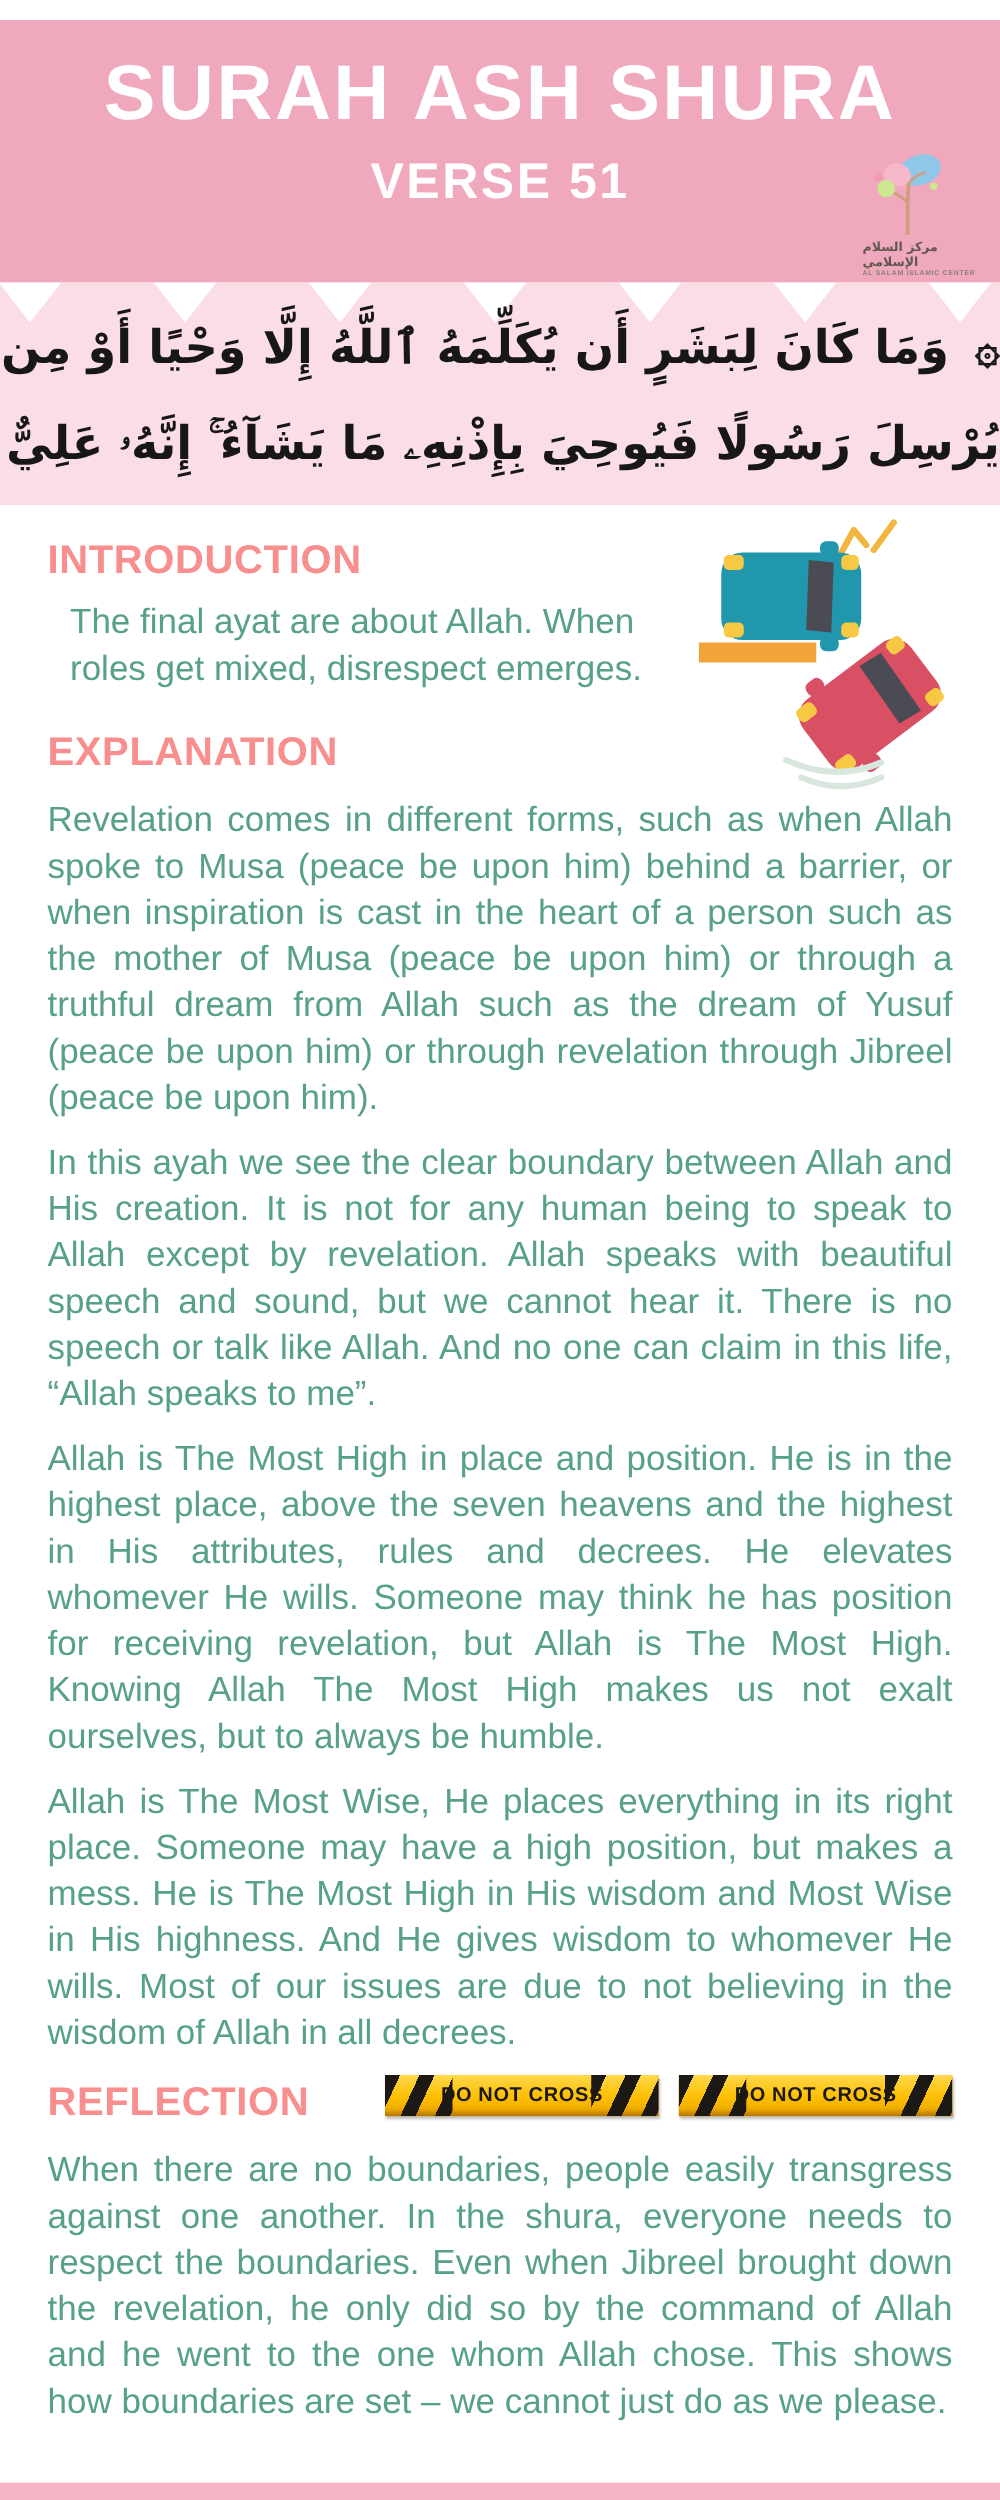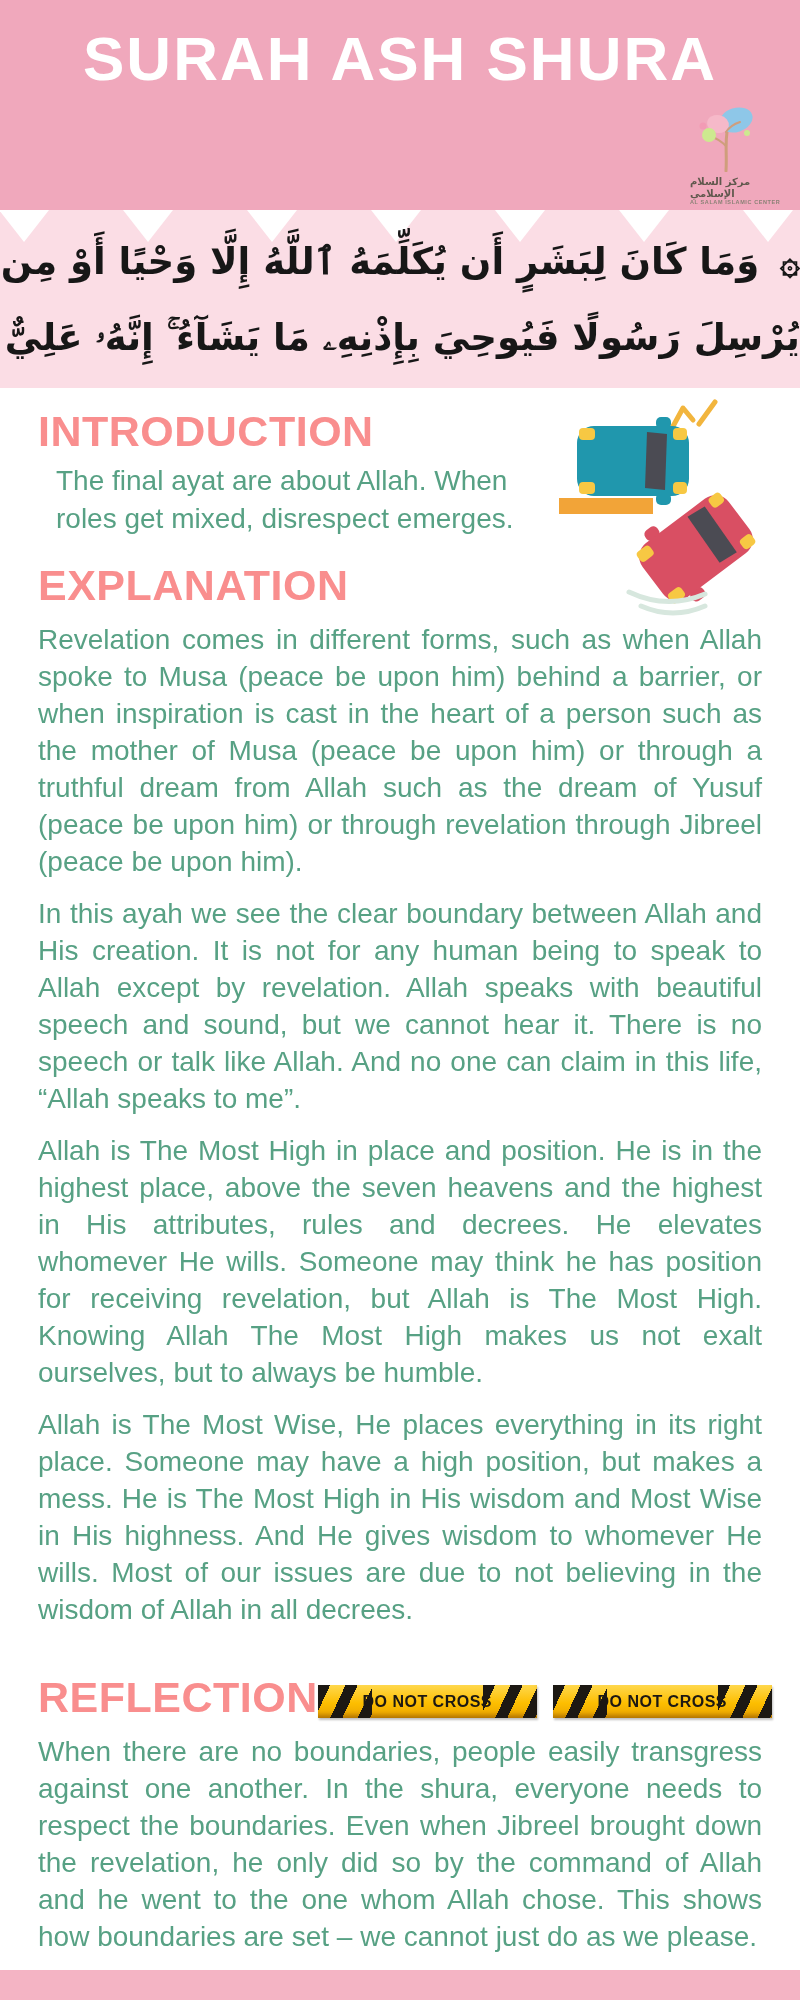--- a/index.html
+++ b/index.html
@@ -13,21 +13,21 @@
 
   
   .header {
     position:relative;
     height:210px;
     background:#f0a8bc;
     text-align:center;
     color:#ffffff;
   }
   .header .main-title {
-    margin:0; padding-top:26px;
+    margin:16px; padding-top:26px;
     font-size:62px; font-weight:bold; letter-spacing:2px;
     line-height:66px;
   }
   .header .sub-title {
     margin:14px 0 0 0;
     font-size:40px; font-weight:bold; letter-spacing:2px;
     line-height:42px;
   }
   .logo {
     position:absolute; right:10px; top:106px;
@@ -61,42 +61,42 @@
   .content {
     position:relative;
     height:1582px;
     background:#ffffff;
     padding:0 38px;
     overflow:hidden;
   }
   .section-heading {
     margin:0;
     color:#f98e8e;
-    font-size:43px; font-weight:bold; letter-spacing:0.5px;
+    font-size:32px; font-weight:bold; letter-spacing:0.5px;
     line-height:42px;
   }
   .green-text { color:#57a184; }
   .intro-section { position:relative; padding-top:22px; }
   .intro-body {
     margin:10px 0 0 18px;
     width:505px;
     font-size:28px; line-height:38px;
   }
   .car-illustration { position:absolute; right:-12px; top:8px; }
 
   .explanation-heading { margin-top:26px; }
   .body-par {
     margin:15px 0 0 0;
     font-size:28px; line-height:37px;
     text-align:justify;
   }
 
   .reflection-row {
-    margin-top:48px;
-    display:flex; align-items:flex-end; justify-content:space-between;
+    margin-top:16px;
+    display:flex; align-items:flex-start; justify-content:space-between;
   }
   .tapes { display:flex; gap:16px; }
   .tape {
     position:relative;
     width:219px; height:33px;
     background:linear-gradient(180deg,#ffd84d 0%,#fdbe00 55%,#e9a300 100%);
     display:flex; align-items:center; justify-content:center;
     box-shadow: inset 0 -5px 4px -2px rgba(110,60,0,.45), 1px 2px 2px rgba(0,0,0,.25);
     overflow:hidden;
   }
@@ -113,20 +113,21 @@
   }
 
   
   .footer { height:30px; background:#f4b4c4; }
 </style>
 </head>
 <body>
 
 <div class="header">
   <h1 class="main-title">SURAH ASH SHURA</h1>
+  <div class="sub-title">VERSE 51</div>
 
   <div class="logo">
     <svg width="72" height="66" viewBox="0 0 72 66">
       <path d="M36,65 C37,48 35,40 37,26" stroke="#cf9e7c" stroke-width="3" fill="none" stroke-linecap="round"></path>
       <path d="M36,40 C30,34 26,32 20,30" stroke="#cf9e7c" stroke-width="2" fill="none" stroke-linecap="round"></path>
       <ellipse cx="46" cy="14" rx="17" ry="12" fill="#8ec7e8" transform="rotate(-18 46 14)"></ellipse>
       <ellipse cx="28" cy="18" rx="11" ry="9" fill="#f6b9c9" transform="rotate(12 28 18)"></ellipse>
       <circle cx="19" cy="29" r="7" fill="#cde98f"></circle>
       <circle cx="13" cy="20" r="3.5" fill="#f29bb5"></circle>
       <circle cx="57" cy="27" r="3" fill="#cde98f"></circle>

